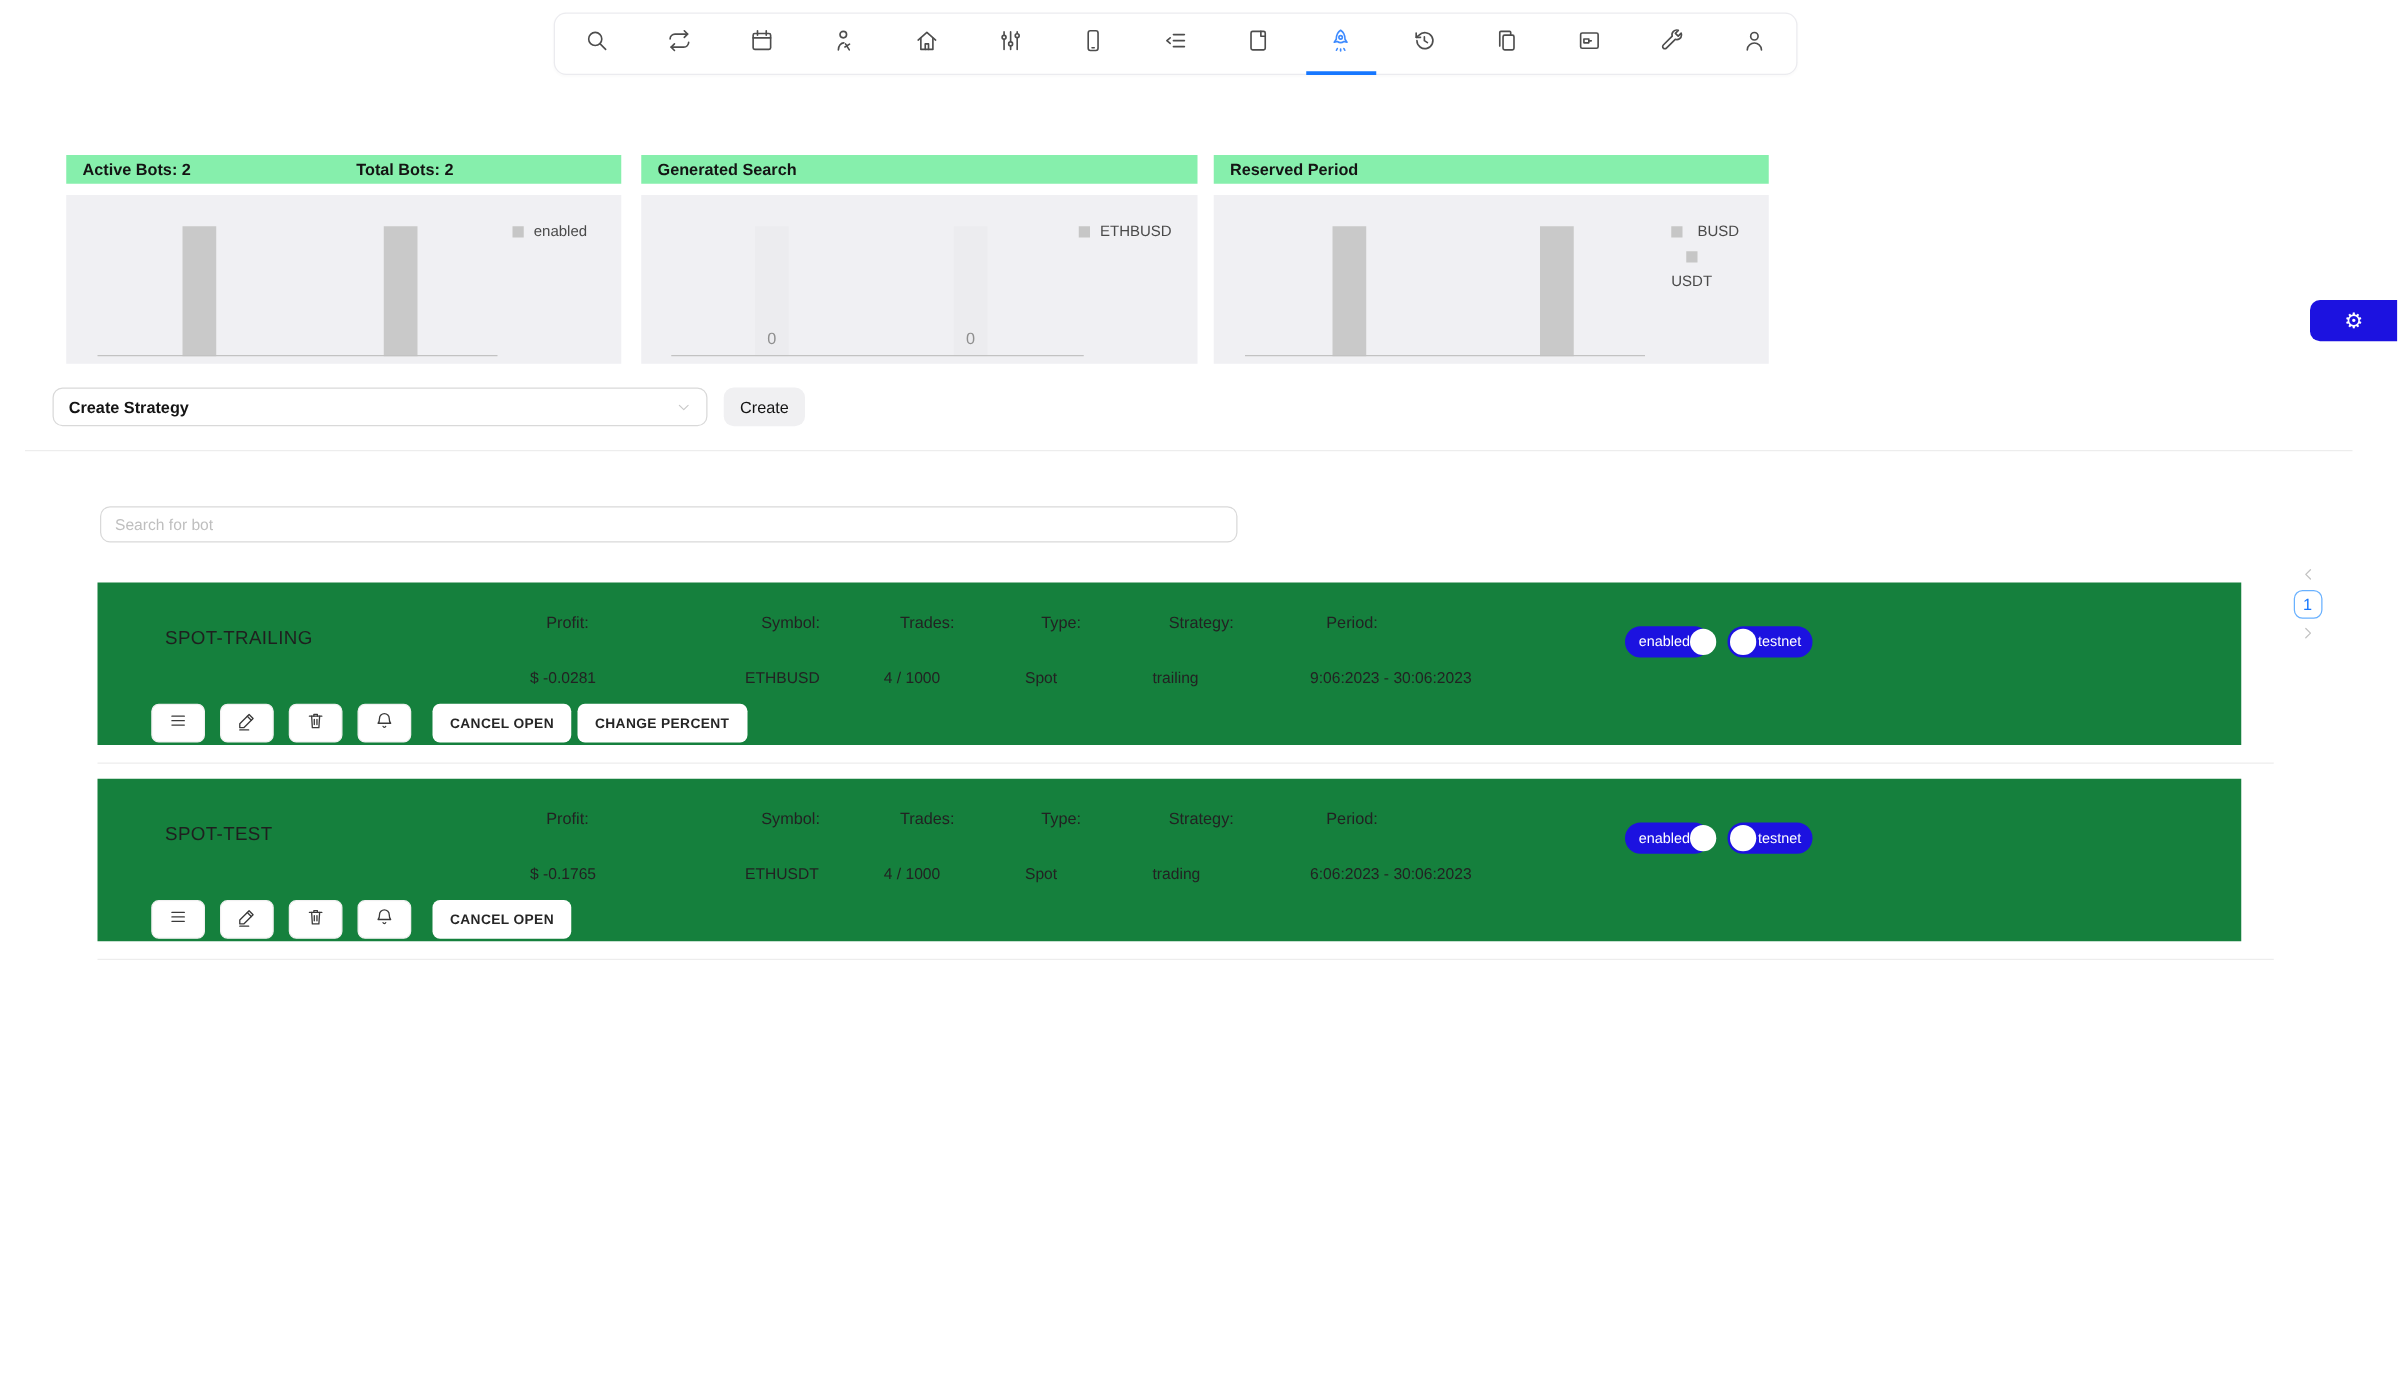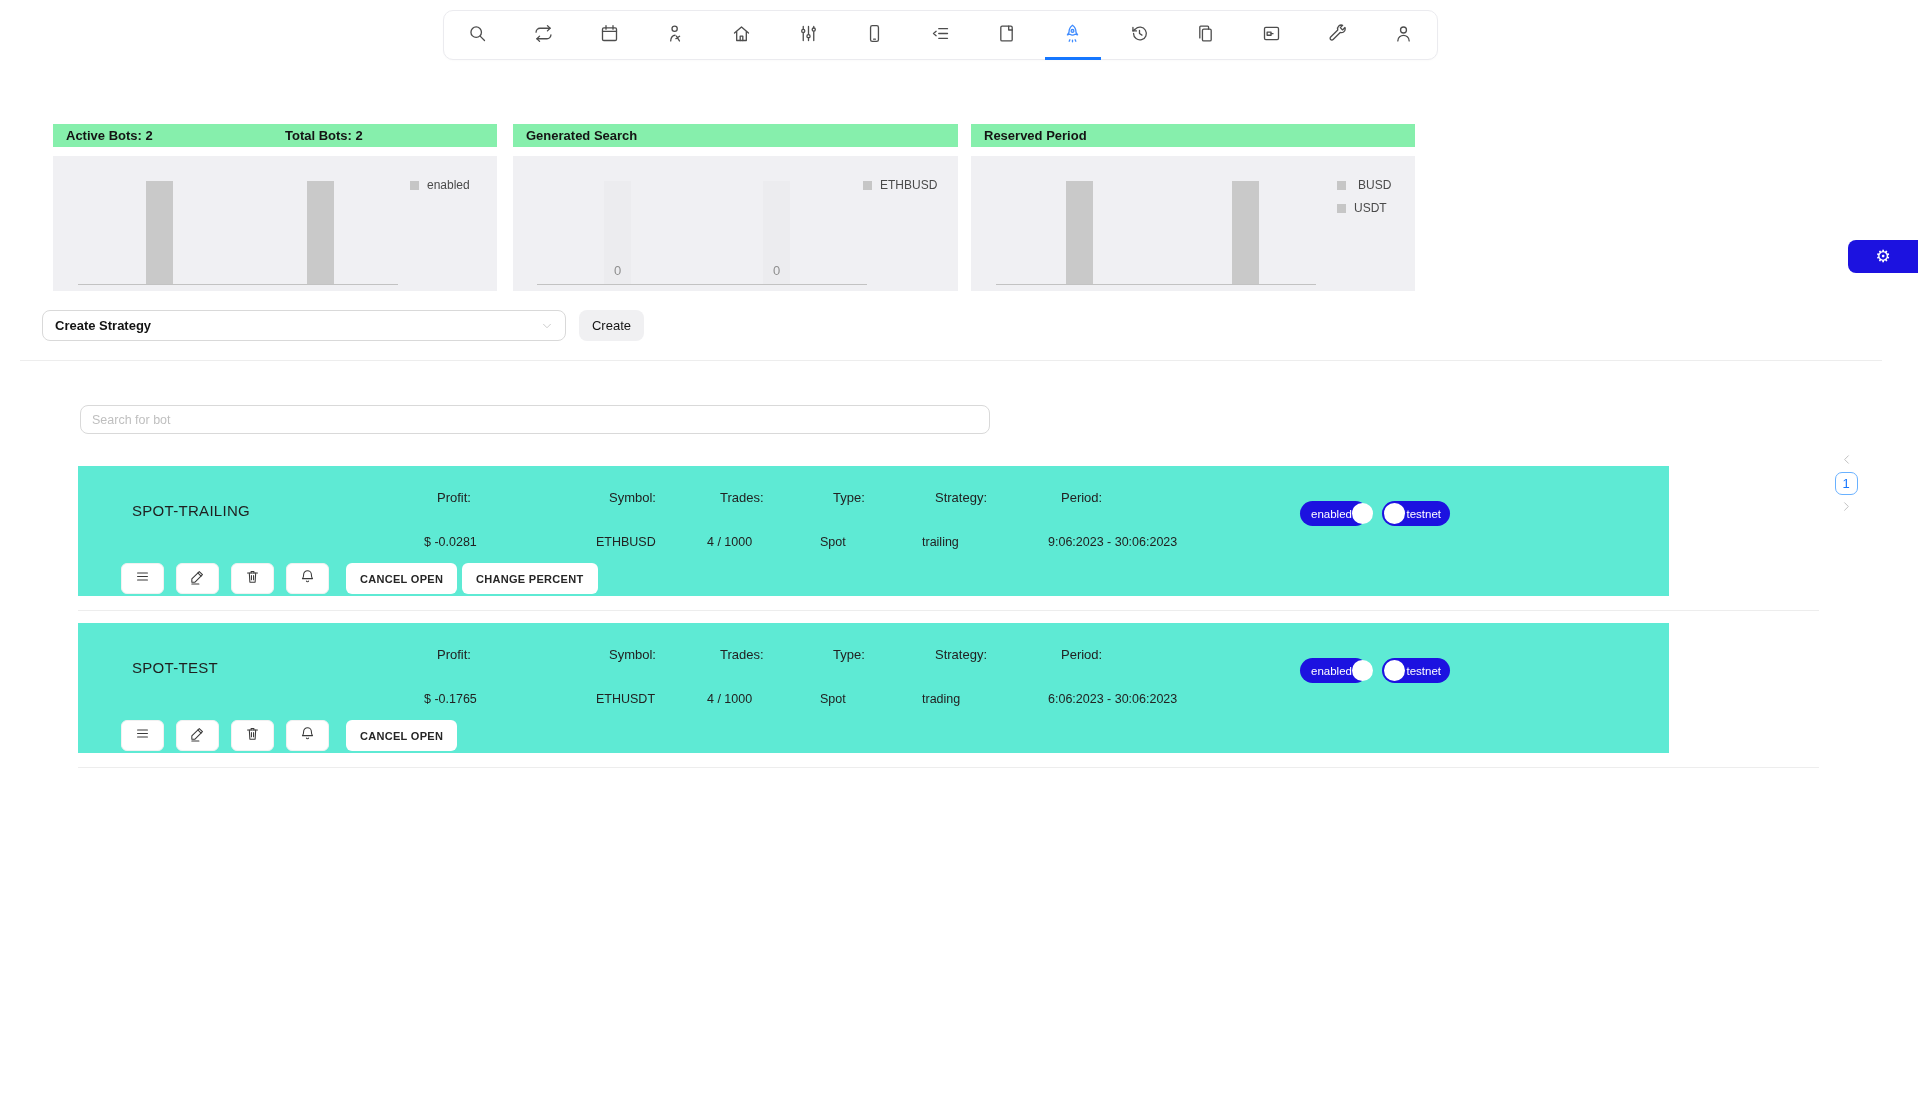--- a/index.html
+++ b/index.html
@@ -46,21 +46,21 @@
       font-family:"Liberation Sans", sans-serif; cursor:pointer; }
   .divider { position:absolute; height:1px; background:#ededed; }
 
   
   .search-input { position:absolute; left:80px; top:405px; width:910px; height:29px;
       border:1px solid #d9d9d9; border-radius:8px; padding:0 11px; font-size:12.5px;
       color:#333; font-family:"Liberation Sans", sans-serif; outline:none; }
   .search-input::placeholder { color:#bfbfbf; }
 
   
-  .bot-row { position:absolute; left:78px; width:1591px; height:130px; background:#5eead4; }
+  .bot-row { position:absolute; left:78px; width:1715px; height:130px; background:#15803d; }
   .bot-name { position:absolute; left:54px; top:36px; font-size:15px; font-weight:500;
       color:#1f1f1f; letter-spacing:0.3px; }
   .field { position:absolute; top:0; }
   .f-label { position:absolute; top:24px; font-size:13px; color:#222; white-space:nowrap;margin-left:13px; }
   .f-value { position:absolute; top:49px; font-size:12.5px; color:#222; white-space:nowrap;margin-top:20px; }
   .pill { position:absolute; top:35px; height:25px; width:68px; border-radius:13px;
       background:#1c12e0; color:#fff; font-size:11.5px; display:flex; align-items:center;
       cursor:pointer; }
   .pill .knob { width:21px; height:21px; border-radius:50%; background:#fff; flex:none; }
   .pill.knob-right { padding-left:11px; justify-content:space-between; }
@@ -227,21 +227,21 @@
     <span class="ph-left">Reserved Period</span>
   </div>
   <div class="panel-chart" style="left:971px;width:444px;">
     <div class="bar" style="left: 95px; height: 104px;"></div>
     <div class="bar" style="left: 261px; height: 104px;"></div>
     <div class="axis" style="left:25px;width:320px;"></div>
     <div class="legend" style="left:366px;top:22px;gap:12px;">
       <span class="sq"></span>
       <span>BUSD</span>
     </div>
-    <div class="legend" style="left:366px;top:45px;">
+    <div class="legend" style="left:366px;top:45px;flex-direction:column;">
       <span class="sq"></span>
       <span>USDT</span>
     </div>
   </div>
 
   <div class="dropdown">
     <span>Create Strategy</span>
     <span class="chev"><svg width="14" height="14" viewBox="0 0 24 24">
           <path d="M6 9l6 6 6-6"></path>
         </svg></span>

